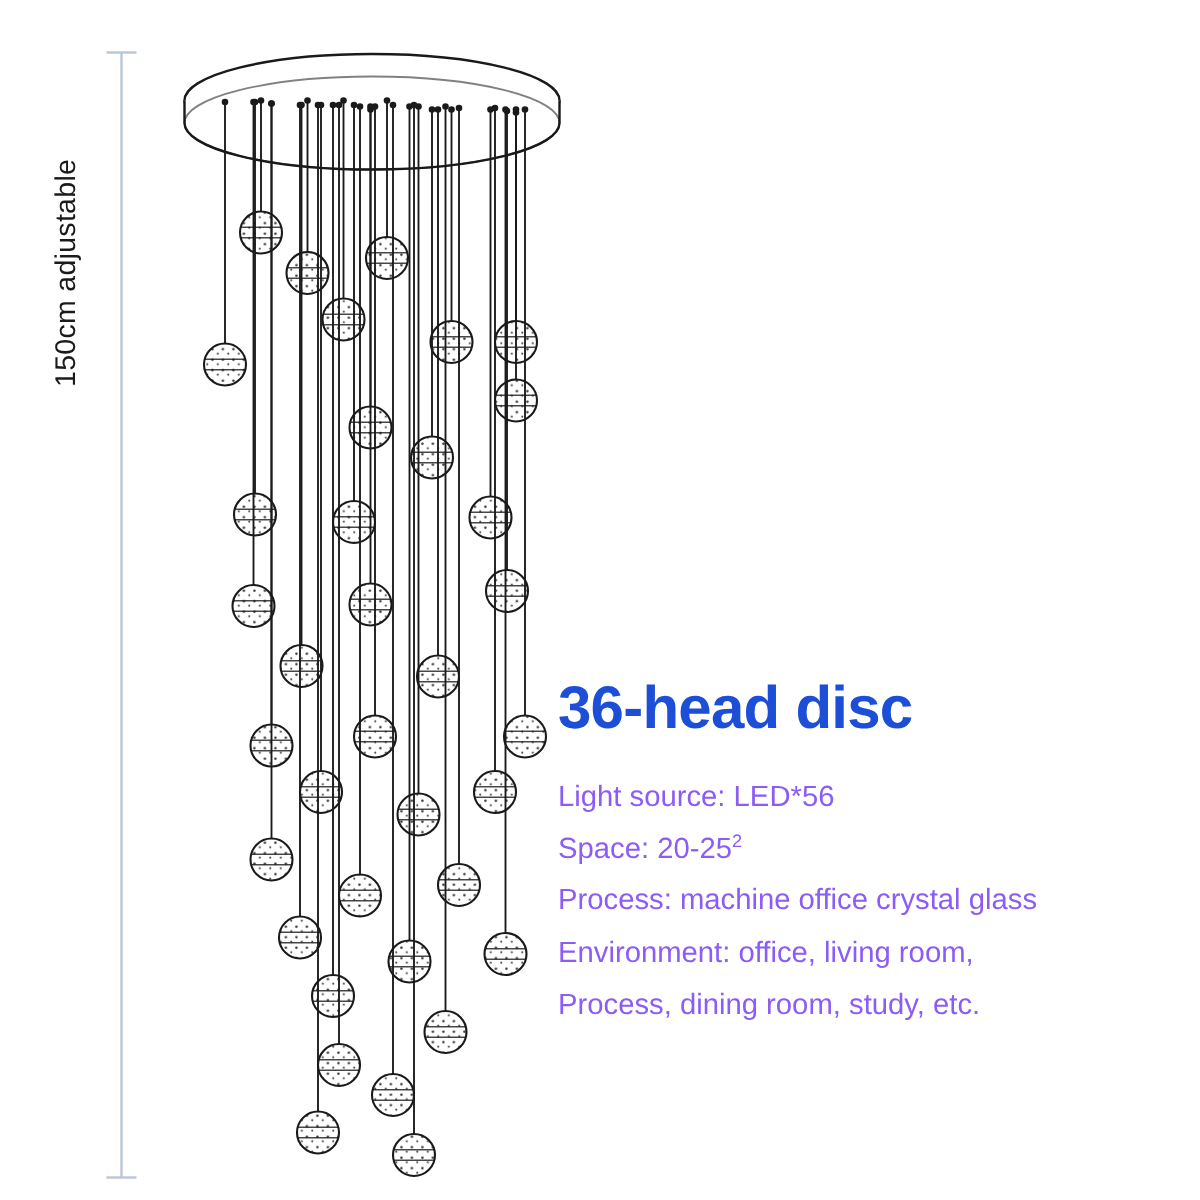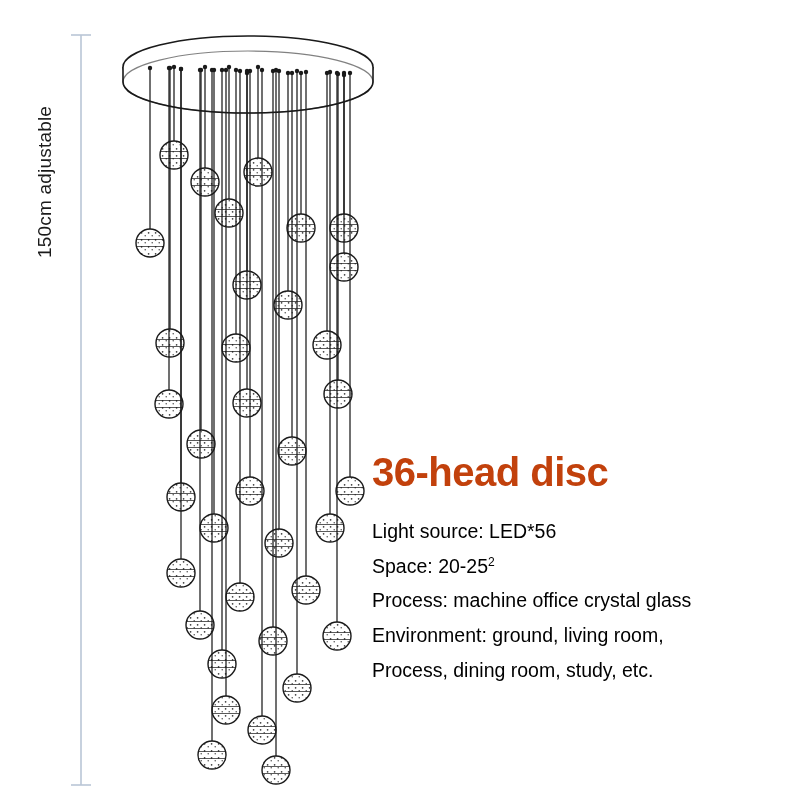--- a/index.html
+++ b/index.html
@@ -39,26 +39,26 @@
     left: 372px;
     top: 452px;
     width: 420px;
   }
   .spec-title {
     font-size: 40px;
     font-weight: bold;
     letter-spacing: -0.5px;
     margin: 0 0 22px 0;
     line-height: 1;
-    color: #c2410c;
+    color: #1d4ed8;
   }
   .spec-line {
     font-size: 19.5px;
     line-height: 1.78;
-    color: #000000;
+    color: #8b5cf6;
     white-space: nowrap;
   }
   .spec-line sup {
     font-size: 0.62em;
     vertical-align: super;
     line-height: 0;
   }
   svg.chandelier {
     position: absolute;
     left: 0;
@@ -534,17 +534,17 @@
   </svg>
 
   <div class="spec-block">
     <div class="spec-title">36-head disc</div>
 
     <div class="spec-line">Light source: LED*56</div>
 
     <div class="spec-line"><span>Space: 20-25</span><sup>2</sup></div>
 
     <div class="spec-line">Process: machine office crystal glass</div>
-    <div class="spec-line">Environment: ground, living room,</div>
+    <div class="spec-line">Environment: office, living room,</div>
     <div class="spec-line">Process, dining room, study, etc.</div>
   </div>
 
 </div>
 
 </body></html>

